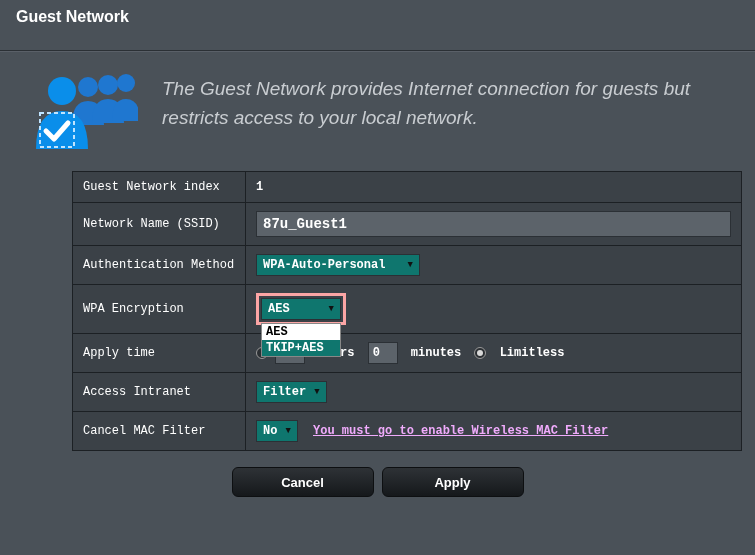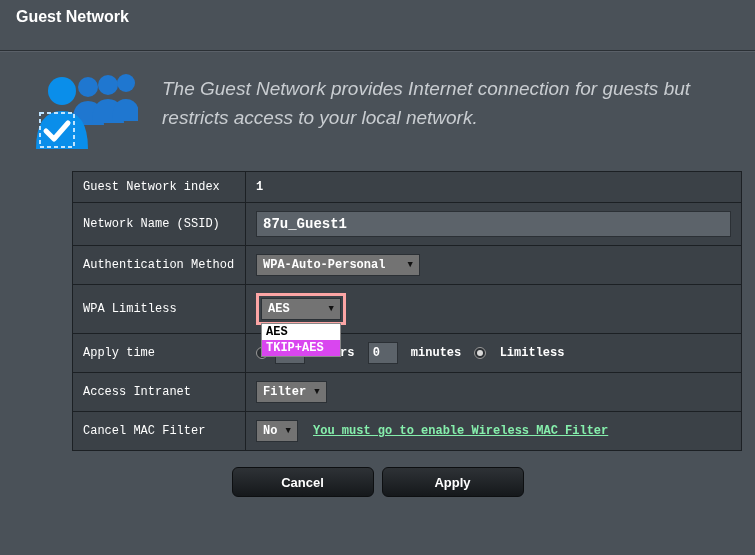--- a/index.html
+++ b/index.html
@@ -62,21 +62,21 @@
     color: #fff;
     font-family: "Courier New", monospace;
     font-weight: bold;
     font-size: 14px;
     padding: 4px 6px;
     width: 100%;
   }
   .select-wrap {
     display: inline-flex;
     align-items: center;
-    background: #737373;
+    background: #0f766e;
     border: 1px solid #2b3035;
     padding: 3px 6px;
     font-family: "Courier New", monospace;
     font-weight: bold;
     font-size: 12px;
     color: #fff;
     gap: 22px;
   }
   .select-wrap.small { gap: 8px; }
   .chevron {
@@ -103,21 +103,21 @@
     font-size: 12px;
     width: 80px;
     z-index: 10;
     border: 1px solid #888;
   }
   .dropdown-option {
     padding: 1px 4px;
     white-space: nowrap;
   }
   .dropdown-option.highlighted {
-    background: #d946ef;
+    background: #0f766e;
     color: #fff;
   }
   .num-input {
     background: #5c636a;
     border: 1px solid #2b3035;
     color: #fff;
     font-family: "Courier New", monospace;
     font-weight: bold;
     font-size: 12px;
     padding: 3px 4px;
@@ -137,21 +137,21 @@
   }
   .radio.checked::after {
     content: "";
     position: absolute;
     left: 2px; top: 2px;
     width: 6px; height: 6px;
     border-radius: 50%;
     background: #d9d9d9;
   }
   .mac-link {
-    color: #86efac;
+    color: #f0abfc;
     text-decoration: underline;
     margin-left: 8px;
   }
   .buttons-row {
     display: flex;
     justify-content: center;
     gap: 8px;
     padding: 16px 0 0 0;
   }
   .btn {
@@ -210,21 +210,21 @@
   <tr>
     <th>Authentication Method</th>
     <td>
       <span class="select-wrap">
         <span>WPA-Auto-Personal</span>
         <span class="chevron">▼</span>
       </span>
     </td>
   </tr>
   <tr>
-    <th>WPA Limitless</th>
+    <th>WPA Encryption</th>
     <td style="position:relative; overflow:visible;">
       <span class="enc-cell-wrap">
         <div class="enc-cell-inner">
           <span class="select-wrap small" style="width:80px; justify-content:space-between;">
             <span>AES</span>
             <span class="chevron">▼</span>
           </span>
         </div>
         <div class="dropdown-list">
           <div class="dropdown-option">AES</div>

